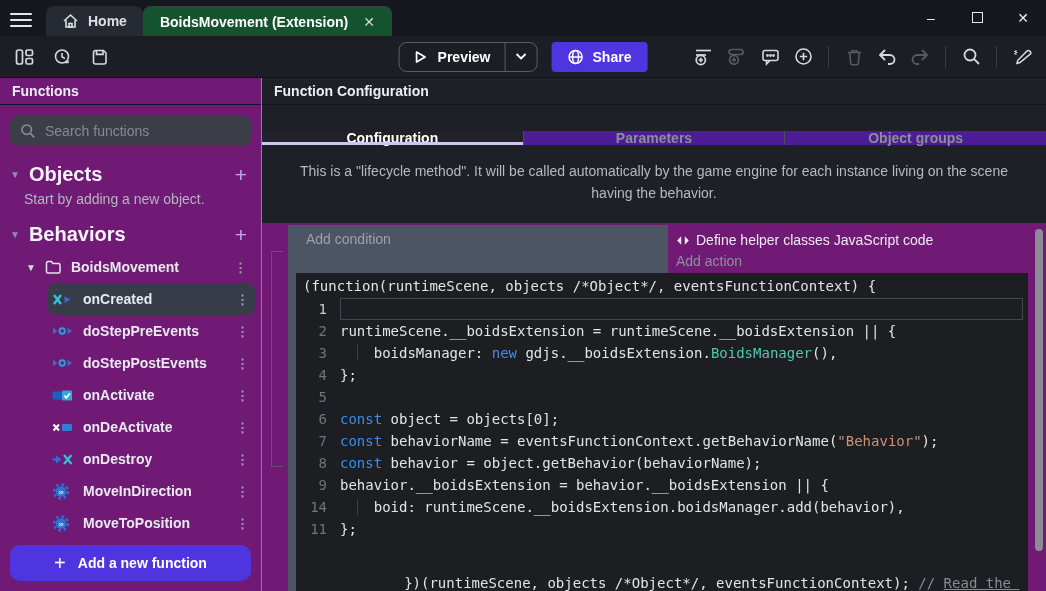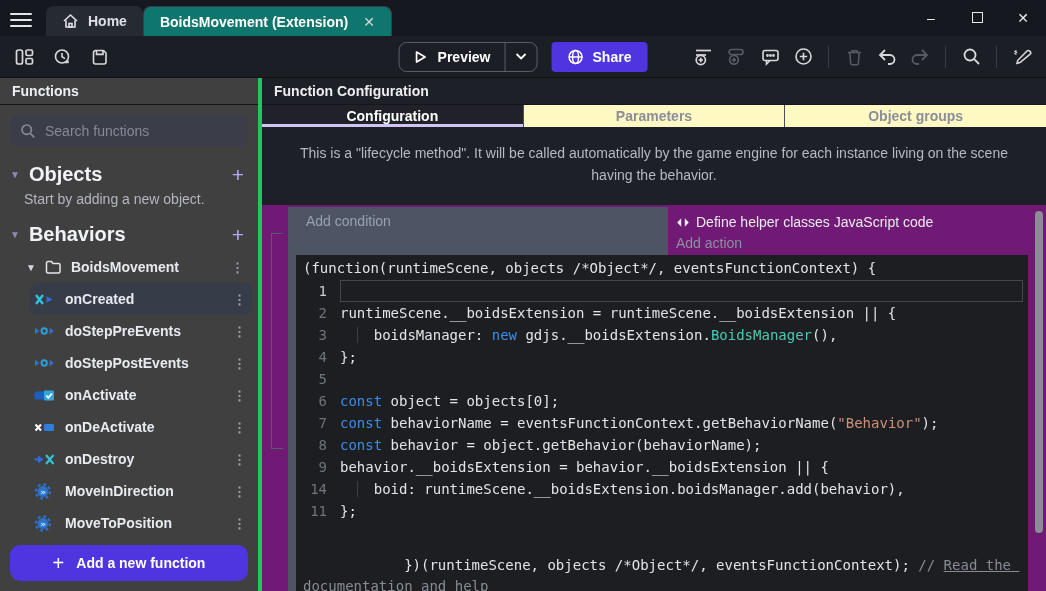--- a/index.html
+++ b/index.html
@@ -5,67 +5,67 @@
   * { margin:0; padding:0; box-sizing:border-box; }
   html,body { width:1046px; height:591px; overflow:hidden; }
   body { background:#1b1d24; font-family:"Liberation Sans",sans-serif; color:#e8e9ee; font-size:14px; }
 
   
   .titlebar { height:36px; background:#16181f; display:flex; align-items:flex-end; position:relative; }
   .hamburger { position:absolute; left:10px; top:9px; width:22px; cursor:pointer; }
   .hamburger div { height:2.5px; background:#e4e6ea; margin:3.5px 0; border-radius:1px; }
   .tab { height:30px; display:flex; align-items:center; gap:9px; padding:0 16px; border-radius:8px 8px 0 0; font-weight:600; }
   .tab-home { margin-left:46px; background:#262a33; color:#dde0e6;text-align:right; }
-  .tab-active { background:#0f766e; border:1px solid #3a3e49; border-bottom:none; color:#fff; font-weight:700; }
+  .tab-active { background:#14532d; border:1px solid #3a3e49; border-bottom:none; color:#fff; font-weight:700; }
   .tab-close { color:#d5d8dd; font-size:14px; margin-left:6px; font-weight:400; }
   .win-controls { position:absolute; right:0; top:0; height:36px; display:flex; align-items:center; }
   .win-btn { width:46px; text-align:center; color:#e8e9ee; font-size:14px; }
   .win-max { display:inline-block; width:11px; height:11px; border:1.5px solid #e8e9ee; }
 
   
   .toolbar { height:42px; background:#1b1e25; border-bottom:1px solid #101218; display:flex; align-items:center; padding:0 12px; position:relative; }
   .tb-left { display:flex; align-items:center; gap:14px; }
   .tb-center { position:absolute; left:50%; transform:translateX(-50%); display:flex; align-items:flex-end; gap:14px; }
   .tb-right { margin-left:auto; display:flex; align-items:center; gap:9px; }
   .tb-icon { display:flex; align-items:center; justify-content:center; width:24px; height:24px; }
   .tb-div { width:1px; height:22px; background:#383c46; margin:0 4px; }
   .btn-preview { display:flex; align-items:center; height:30px; border:1px solid #5a5e69; border-radius:8px; color:#fff; font-weight:700; }
   .btn-preview .main { display:flex; align-items:center; gap:10px; padding:0 14px; }
   .btn-preview .drop { border-left:1px solid #5a5e69; padding:0 10px; height:100%; display:flex; align-items:center; }
   .btn-share { display:flex; align-items:center; gap:9px; height:30px; padding:0 16px; background:#4f35df; border-radius:4px; color:#fff; font-weight:700; }
 
   
   .appbody { display:flex; height:513px; }
-  .sidebar { width:262px; background:#404040; border-right:4px solid #22c55e; display:flex; flex-direction:column; }
+  .sidebar { width:262px; background:#701a75; border-right:1px solid #22c55e; display:flex; flex-direction:column; }
   .content { flex:1; display:flex; flex-direction:column; background:#1d2027; min-width:0; }
 
   .panel-title { height:27px; display:flex; align-items:center; padding:0 12px; font-weight:600; border-bottom:1px solid #14161d; color:#eceef2; }
 
   .search-box { margin:11px 10px; height:30px; background:#3b3e49; border-radius:8px; display:flex; align-items:center; padding:0 10px; gap:9px; }
   .search-box input { flex:1; background:transparent; border:none; outline:none; color:#dfe1e6; font-size:14px; font-family:Liberation Sans, sans-serif; }
   .search-box input::placeholder { color:#868a95; }
 
   .section-head { display:flex; align-items:center; height:34px; padding:0 14px 0 10px; gap:9px; }
   .tri { color:#8f88b8; font-size:10px; }
   .section-label { font-weight:700; font-size:20px; color:#f2f3f6; }
   .plus-btn { margin-left:auto; color:#b7a9ee; font-size:21px; font-weight:400; line-height:1; }
   .empty-text { padding:0 12px 10px 24px; color:#b4b7bf; }
 
   .folder-row { display:flex; align-items:center; gap:9px; height:32px; padding:0 14px 0 26px; font-weight:700; }
   .kebab { margin-left:auto; color:#9aa0aa; font-size:13px; font-weight:700; }
 
-  .fn-item { display:flex; align-items:center; gap:9px; height:32px; margin:0 6px 0 30px; padding:0 6px 0 4px; border-radius:8px; font-weight:600; color:#e8eaef; }
+  .fn-item { display:flex; align-items:center; gap:9px; height:32px; margin:0 6px 0 48px; padding:0 6px 0 4px; border-radius:8px; font-weight:600; color:#e8eaef; }
   .fn-item.selected { background:#373c49; }
   .fn-icon { width:22px; display:flex; align-items:center; }
 
   .add-fn-btn { margin:10px; margin-top:auto; height:36px; flex:none; border-radius:10px; background:#4f35df; color:#fff; font-weight:700; display:flex; align-items:center; justify-content:center; gap:12px; }
   .add-fn-btn .plus { font-size:20px; font-weight:400; }
 
   
-  .mtabs { display:flex; height:22px; background:#fef9c3; flex:none; }
+  .mtabs { display:flex; height:14px; background:#4c1d95; flex:none;margin-top:26px; }
   .mtab { flex:1; display:flex; align-items:center; justify-content:center; font-weight:600; color:#8b8e98; position:relative; }
   .mtab + .mtab { border-left:1px solid #4b4e58; }
   .mtab.active { background:#212229; color:#fff; font-weight:700; }
   .mtab.active::after { content:''; position:absolute; left:0; right:0; bottom:0; height:3px; background:#cfc4f4; }
 
   .description { padding:16px 30px 19px; text-align:center; color:#b6b9c1; font-weight:500; line-height:1.55; }
 
   .events { flex:1; background:#701a75; position:relative; padding:2px 0 0 26px; overflow:hidden; }
   .bracket { position:absolute; left:9px; top:28px; height:216px; width:12px; border:1px solid #565b66; border-right:none; }
   .event { border-left:8px solid #4d5565; margin-right:18px; height:100%; }

